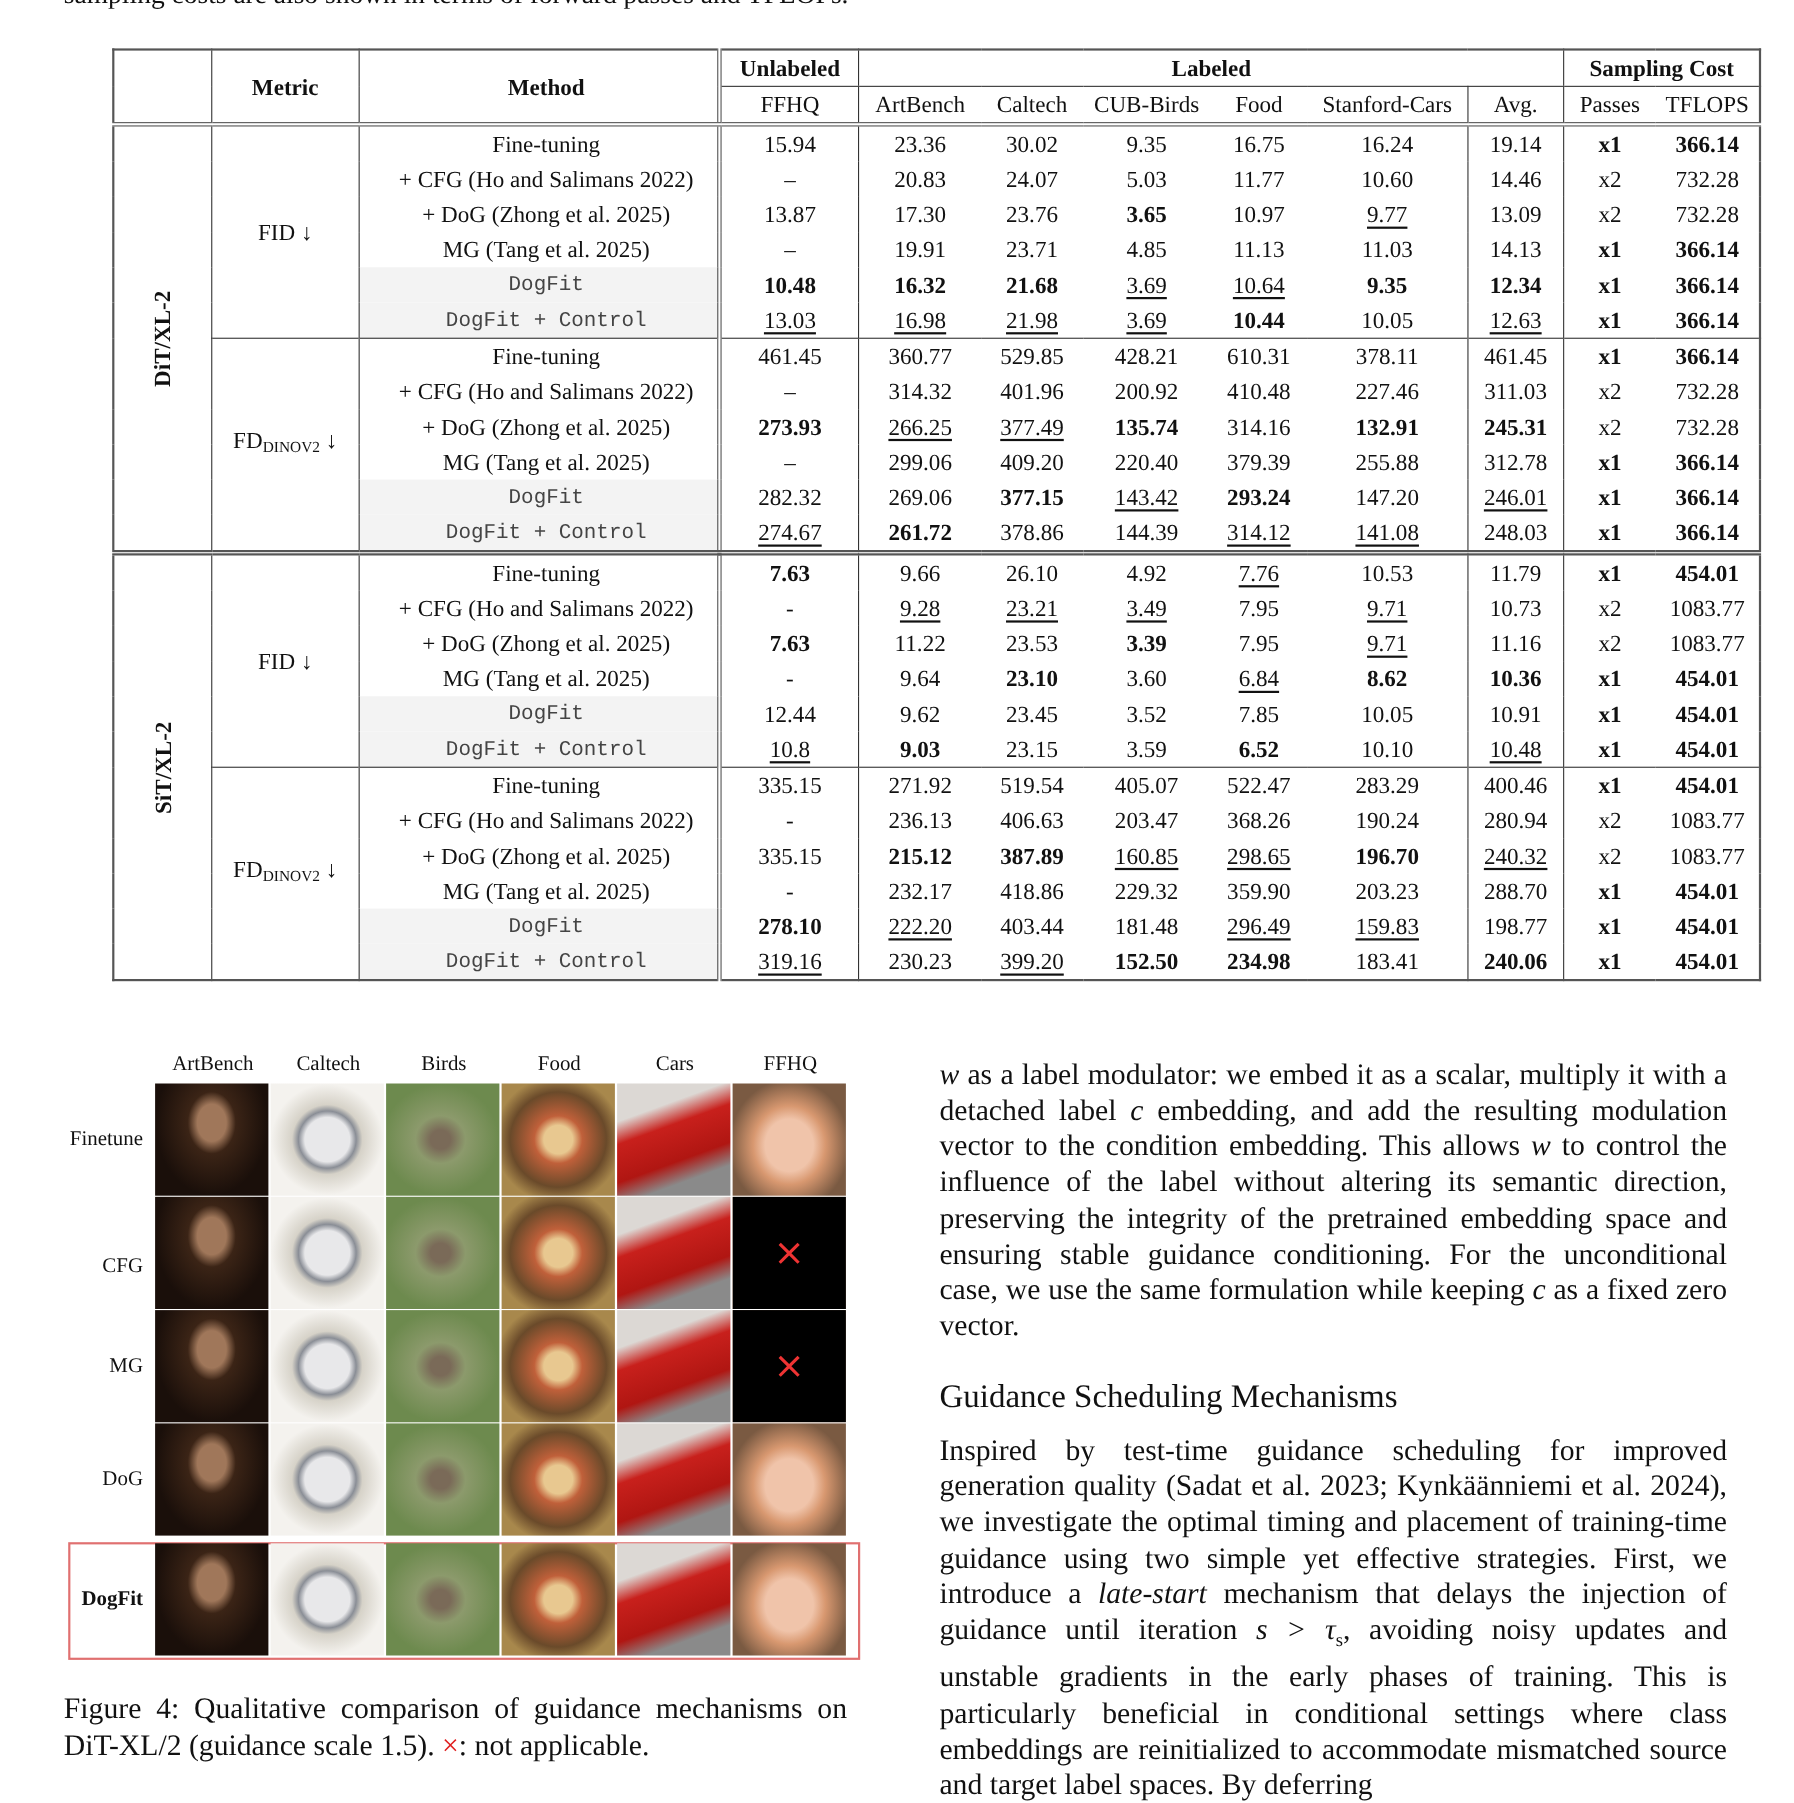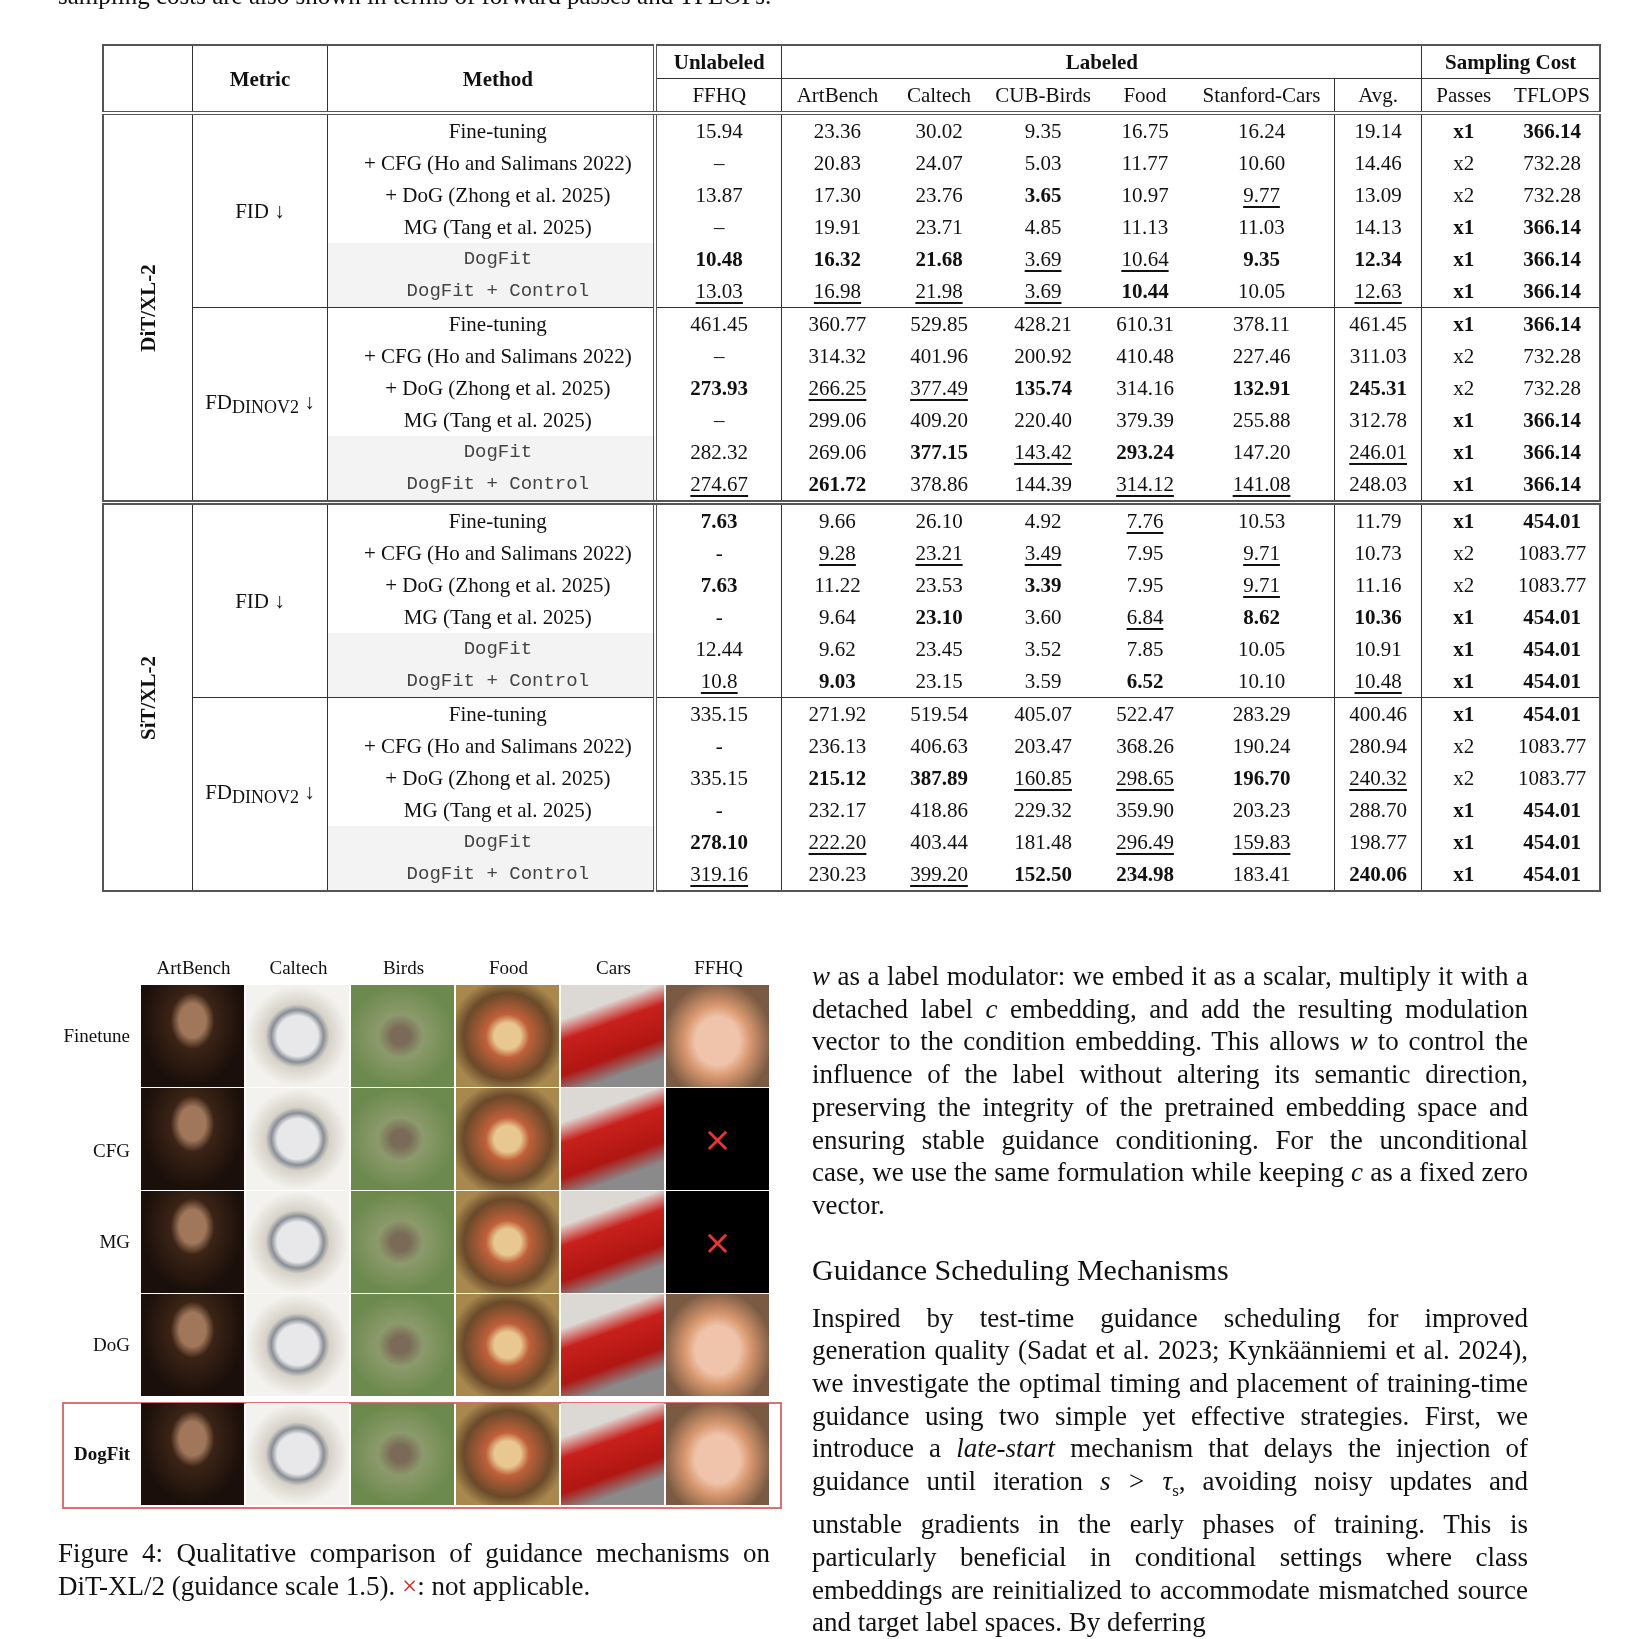--- a/index.html
+++ b/index.html
@@ -16,32 +16,32 @@
   .bb { border-bottom:1.5px solid #333; }
   .bdt { border-top:5px double #555; }
   .bdb { border-bottom:4px double #555; }
   .outer { border:2px solid #555; }
   td.method { text-align:left; padding-left:14px !important; }
   td.mono { font-family:"Liberation Mono", "DejaVu Sans Mono", monospace; font-size:19px; color:#444; background:#f3f3f3; }
   td.vlabel { font-weight:bold; width:42px; }
   td.vlabel span { display:inline-block; transform:rotate(-90deg); white-space:nowrap; font-size:21px; }
   .b { font-weight:bold; }
   .u { text-decoration:underline; text-underline-offset:4px; }
-  .sub { font-size:18px; vertical-align:-4px; }
+  .sub { font-size:14px; vertical-align:-4px; }
   
   .fig { position:absolute; left:52px; top:955px; width:735px; height:560px; }
   .colhdr { position:absolute; top:2px; font-size:19px; text-align:center; width:105px; }
   .rowlbl { position:absolute; left:0; width:78px; text-align:right; font-size:19px; }
   .cell { position:absolute; width:103px; height:102px; overflow:hidden; }
   .cell .na { position:absolute; left:0; top:0; width:100%; height:100%; background:#000; color:#e33; font-size:34px; display:flex; align-items:center; justify-content:center; font-family:"DejaVu Sans", sans-serif; }
   .hl { position:absolute; left:10px; top:447px; width:720px; height:107px; border:2px solid #e07070; box-sizing:border-box; }
   .caption { position:absolute; left:58px; top:1537px; width:712px; font-size:27px; line-height:33px; text-align:justify; }
   .caption .x { color:#e02020; }
   
-  .rcol { position:absolute; left:812px; top:960px; width:716px; font-size:27px; line-height:32.7px; text-align:justify; }
+  .rcol { position:absolute; left:854px; top:960px; width:716px; font-size:27px; line-height:32.7px; text-align:justify; }
   .rcol p { margin:0; }
   .rcol h3 { font-size:30px; font-weight:normal; margin:30px 0 14px 0; line-height:36px; }
   i.m { font-style:italic; }
 </style>
 </head>
 <body>
 
 <div class="topline">sampling costs are also shown in terms of forward passes and TFLOPs.</div>
 
 <table class="res outer">

